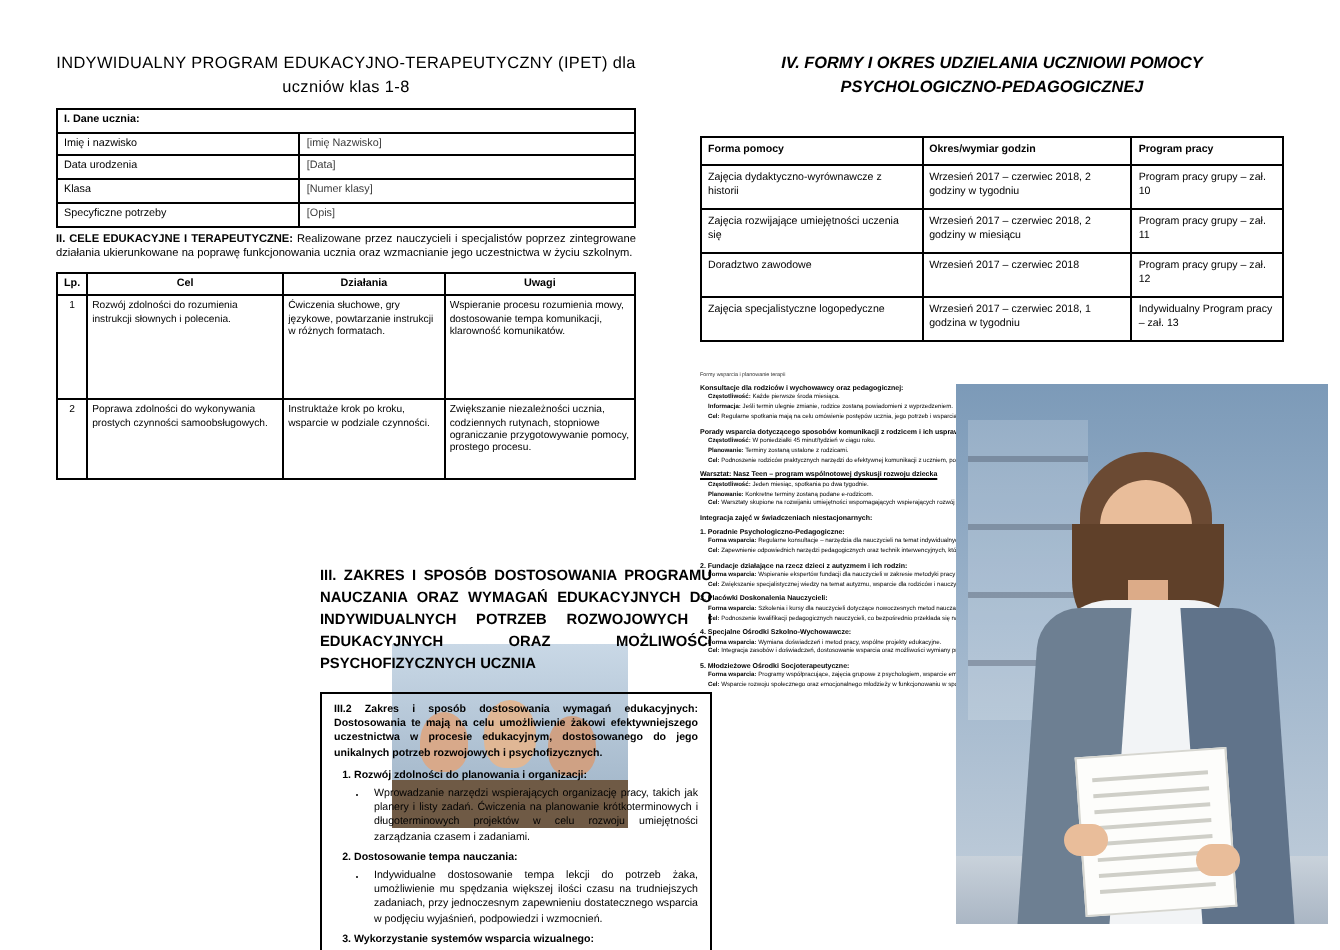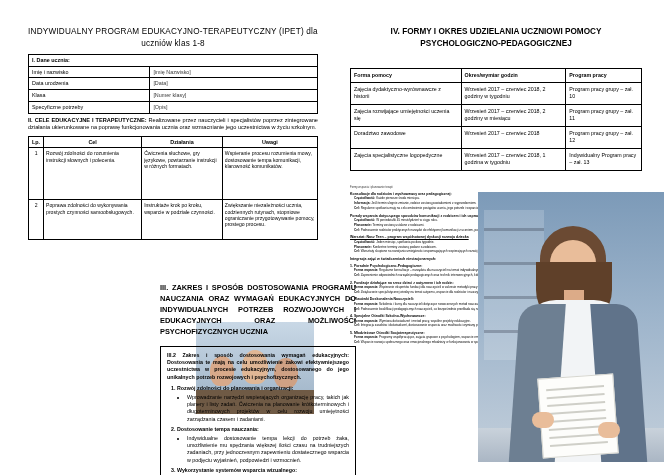--- a/index.html
+++ b/index.html
@@ -52,21 +52,21 @@
     line-height:1.4;text-align:justify;
   }
   .box3 .h{font-weight:bold;}
   ol.lvl1{margin:4px 0 0 10px;padding:0;}
   ol.lvl1>li{font-weight:bold;margin-bottom:2px;}
   ul.lvl2{margin:1px 0 3px 10px;padding:0;list-style:disc;}
   ul.lvl2>li{font-weight:normal;margin-bottom:1px;}
 
   
   #doc-right-top{left:350px;top:26px;width:292px;}
-  .title-iv{font-size:8.2px;font-weight:bold;text-align:center;line-height:1.45;}
+  .title-iv{font-size:8.2px;font-weight:bold;text-align:center;line-height:1.45;font-style:italic;}
   table.t4{border-collapse:collapse;width:100%;margin-top:18px;}
   table.t4 td,table.t4 th{
     border:1px solid #000;font-size:5.3px;padding:3px 3px;vertical-align:top;line-height:1.3;
   }
   table.t4 th{font-weight:bold;text-align:left;font-size:5.3px;}
   table.t4 .cA{width:38%;}
   table.t4 .cB{width:36%;}
   table.t4 .cC{width:26%;}
   .rowtall{height:22px;}
   .spread{display:flex;justify-content:space-between;}

